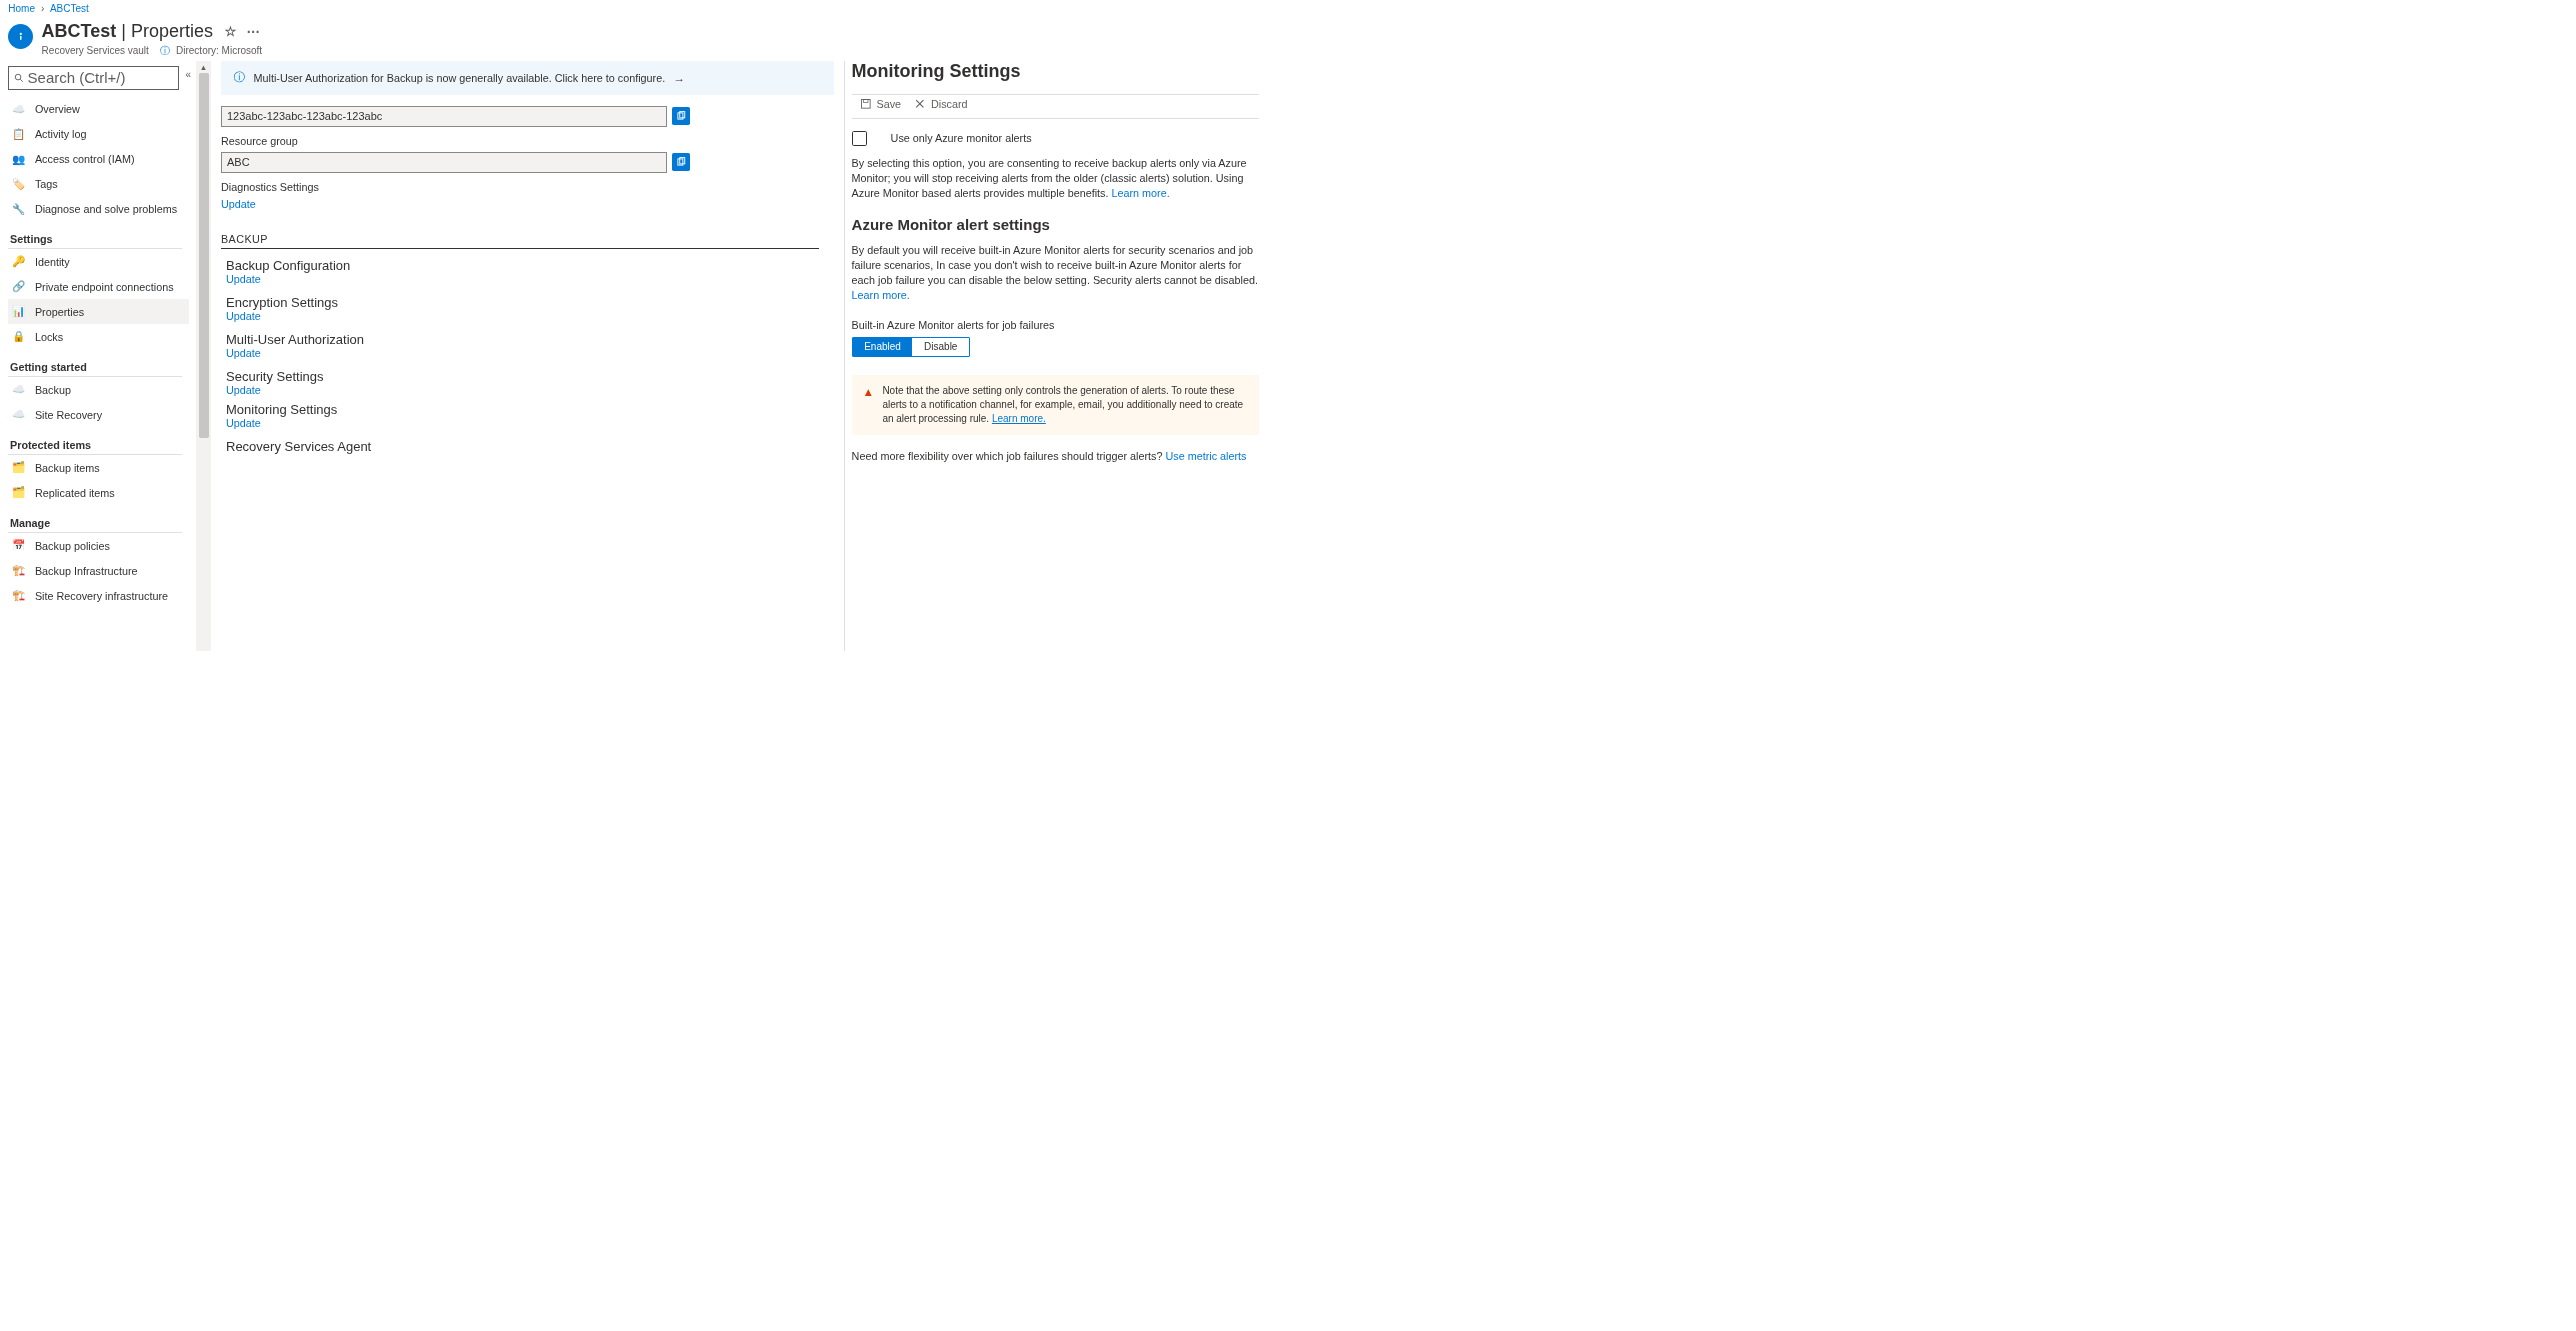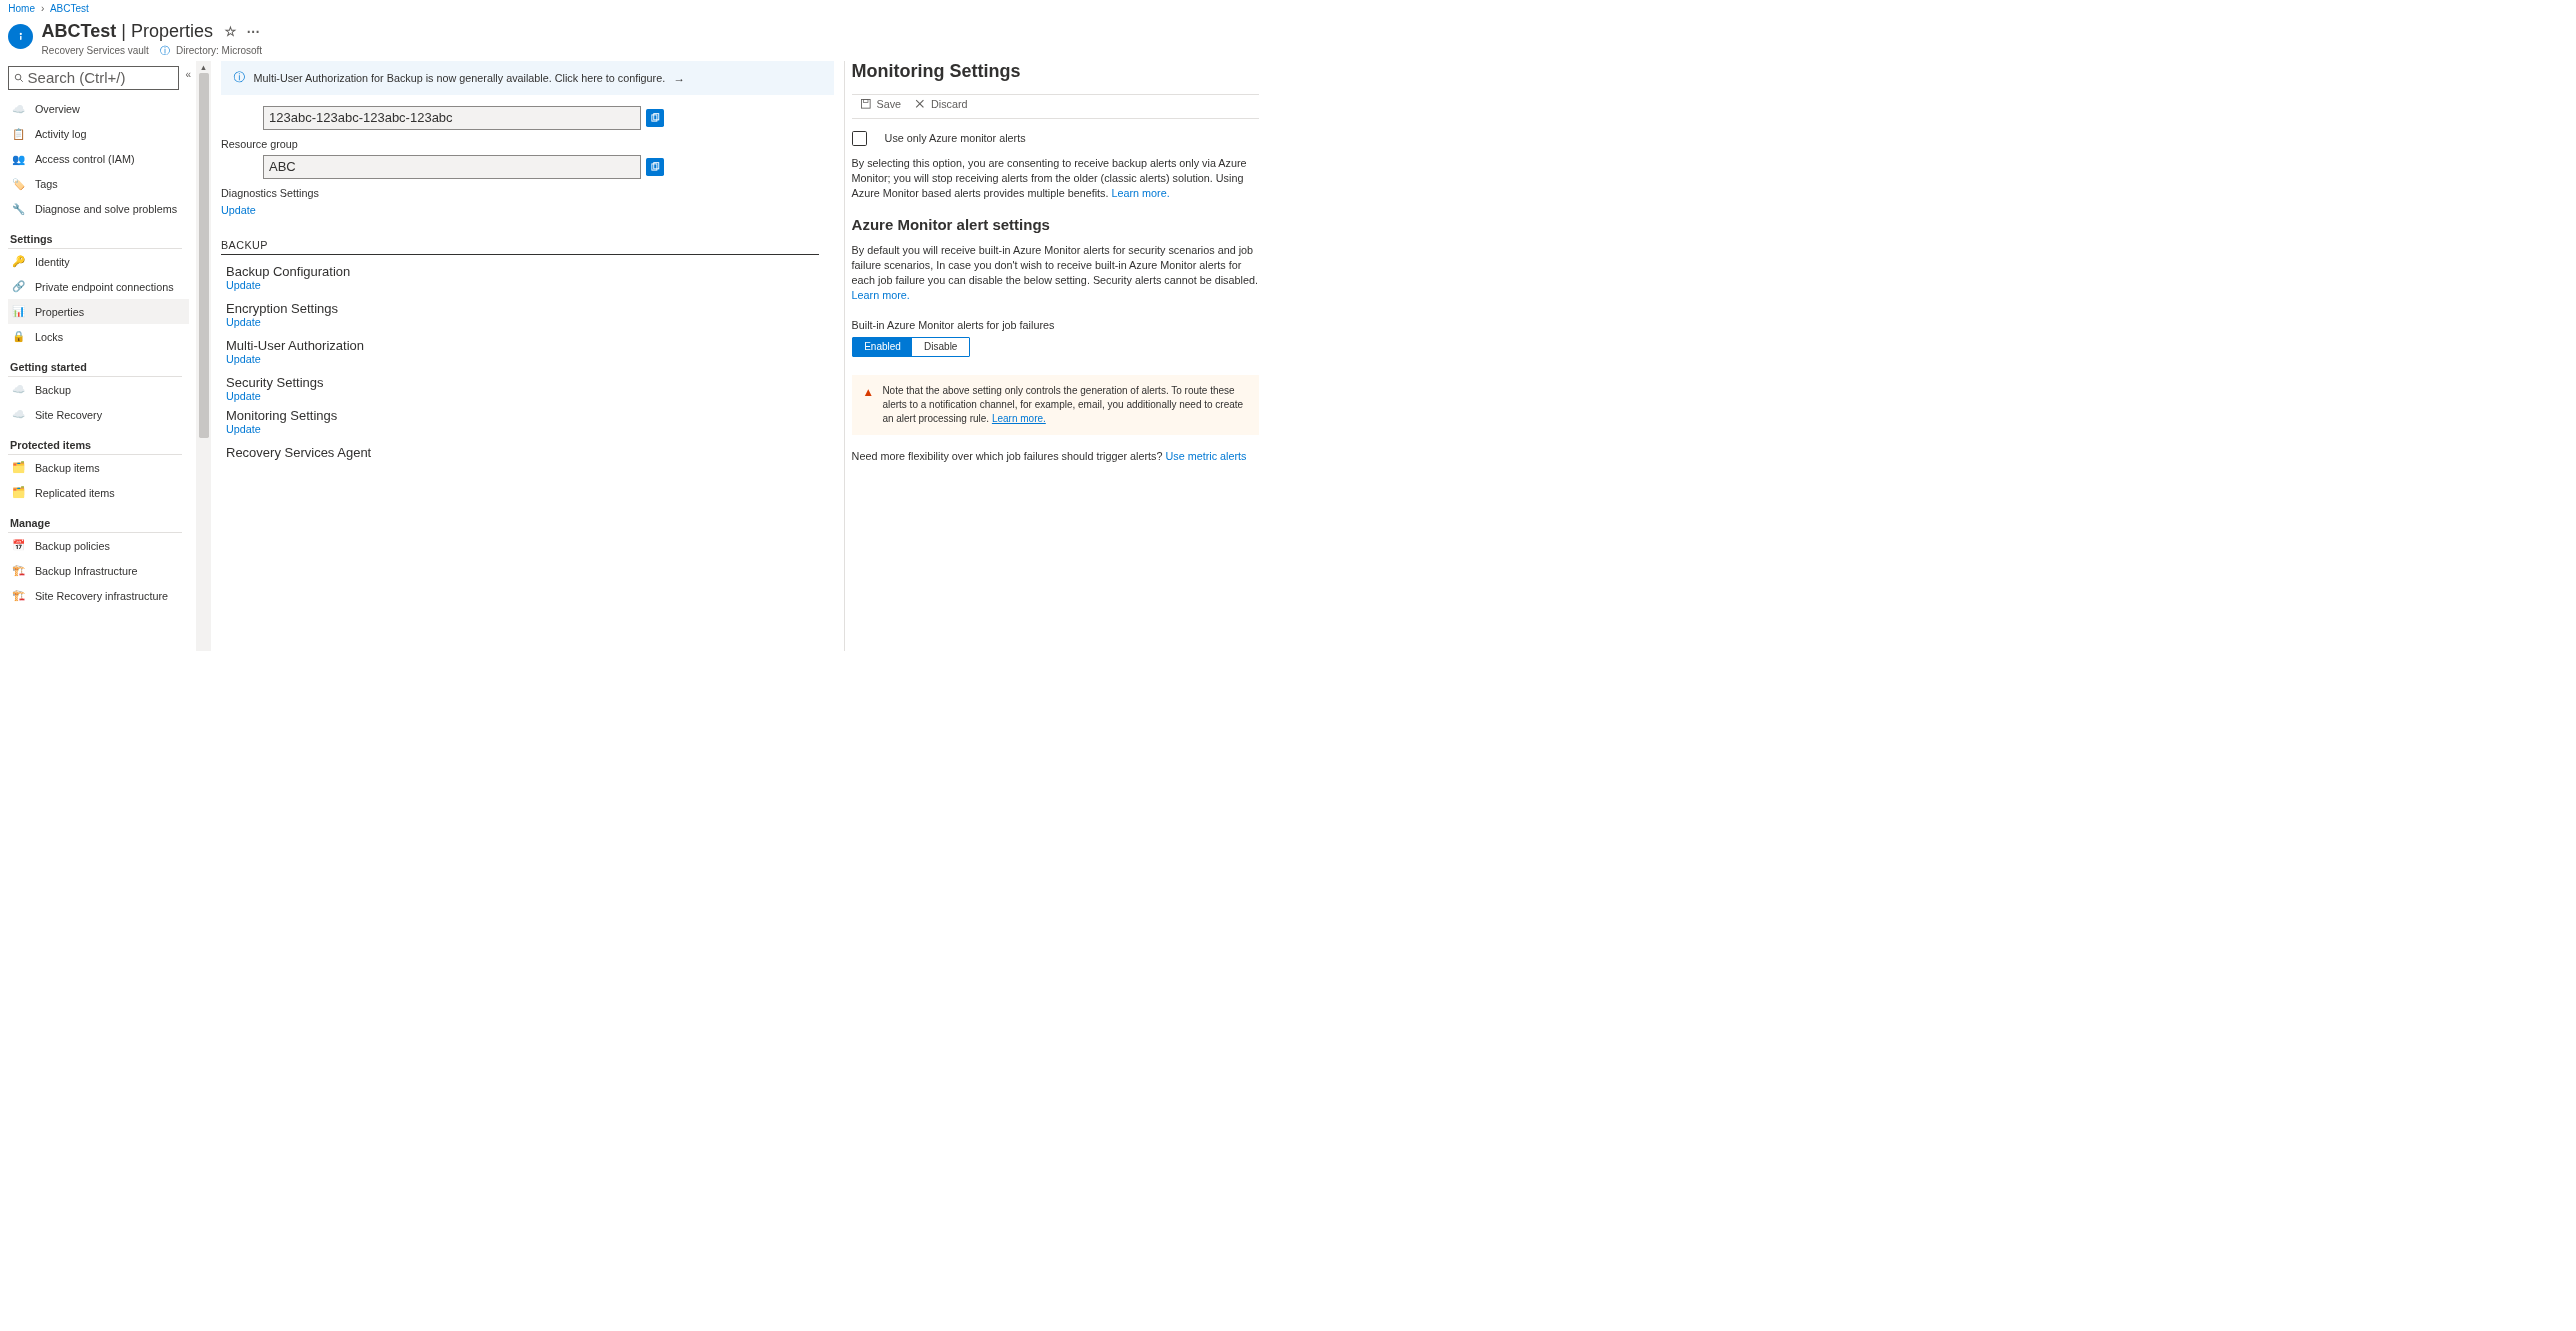--- a/index.html
+++ b/index.html
@@ -33,38 +33,38 @@
 .scroll-gutter{ width:15px; background:#f3f2f1; display:flex; flex-direction:column; align-items:center; padding-top:1.7px;}
 .scroll-gutter .arrow{ font-size:7.5px; color:#605e5c;}
 .scroll-gutter .thumb{ width:10px; height:365px; background:#c8c6c4; margin-top:1.7px; border-radius:1.7px;}
 
 .content{ flex:1; padding:0 10px 0 10px; overflow:hidden; position:relative;}
 .banner{ background:#eff6fc; border:0.8px solid #eff6fc; padding:8.3px 11.6px; display:flex; align-items:center; font-size:10.8px; margin-bottom:11.6px;}
 .banner .bico{ color:#0078d4; margin-right:8.3px; font-size:11.6px;}
 .banner .barrow{ margin-left:8.3px; font-size:11.6px;}
 
 .field-row{ display:flex; align-items:center; margin-bottom:8.3px;}
-.field-row input.ro{ width:378px; background:#f3f2f1; border:0.8px solid #8a8886; padding:3.3px 5px; font-size:13px; color:#323130;margin-left:42px;}
+.field-row input.ro{ width:446px; background:#f3f2f1; border:0.8px solid #8a8886; padding:3.3px 5px; font-size:11px; color:#323130;}
 .copy-btn{ width:18px; height:18px; background:#0078d4; color:#fff; margin-left:5px; display:flex; align-items:center; justify-content:center; border-radius:1.7px; cursor:pointer;}
 .field-label{ font-size:10.8px; color:#323130; margin-bottom:5px; margin-top:6.6px;}
 
 .section-heading{ font-size:10.8px; letter-spacing:0.4px; margin-top:18px; margin-bottom:3.3px;}
 .hr{ border-top:0.8px solid #323130; margin-bottom:8.3px; width:598px;}
 
 .propblock{ margin:6.6px 0 10px 5px;}
 .propblock .plabel{ font-size:13px; color:#323130;}
 .propblock .plink{ font-size:10.8px;}
 
 
 .panel{ width:415px; border-left:0.8px solid #e1dfdd; padding:0 0 0 6.6px; overflow:hidden;}
 .panel h2{ font-size:18px; font-weight:600; padding:0 0 11.6px 0;}
 .panel .toolbar{ display:flex; align-items:center; gap:13.3px; padding:3.3px 0 8.3px 8.3px; color:#605e5c; font-size:10.8px; border-bottom:0.8px solid #e1dfdd; border-top:0.8px solid #e1dfdd;}
 .panel .toolbar .tbtn{ display:flex; align-items:center; gap:5px; cursor:pointer; color:#605e5c;}
 .panel .body{ padding:11.6px 0 0 0; font-size:10.8px;}
-.chk{ display:flex; align-items:center; gap:18px; margin-bottom:10px; cursor:pointer;}
+.chk{ display:flex; align-items:center; gap:24px; margin-bottom:10px; cursor:pointer;}
 .chk .box{ width:15px; height:15px; border:0.8px solid #323130; border-radius:1.7px;}
 .para{ line-height:1.4; margin-bottom:15px;}
 .panel h3{ font-size:15px; font-weight:600; margin-bottom:10px;}
 .toggle-label{ font-size:10.8px; margin-bottom:6.6px;}
 .pill{ display:inline-flex; border:0.8px solid #0078d4; border-radius:1px; overflow:hidden; font-size:10px;}
 .pill .opt{ padding:3.3px 11.6px; cursor:pointer;}
 .pill .opt.active{ background:#0078d4; color:#fff;}
 .note{ background:#fff8ef; border:0.8px solid #fff8ef; padding:8.3px 10px; display:flex; gap:8.3px; font-size:10px; line-height:1.4; margin-top:18px;}
 .note .wico{ color:#d83b01; font-size:11.6px;}
 .note .nlink{ text-decoration:underline;}

